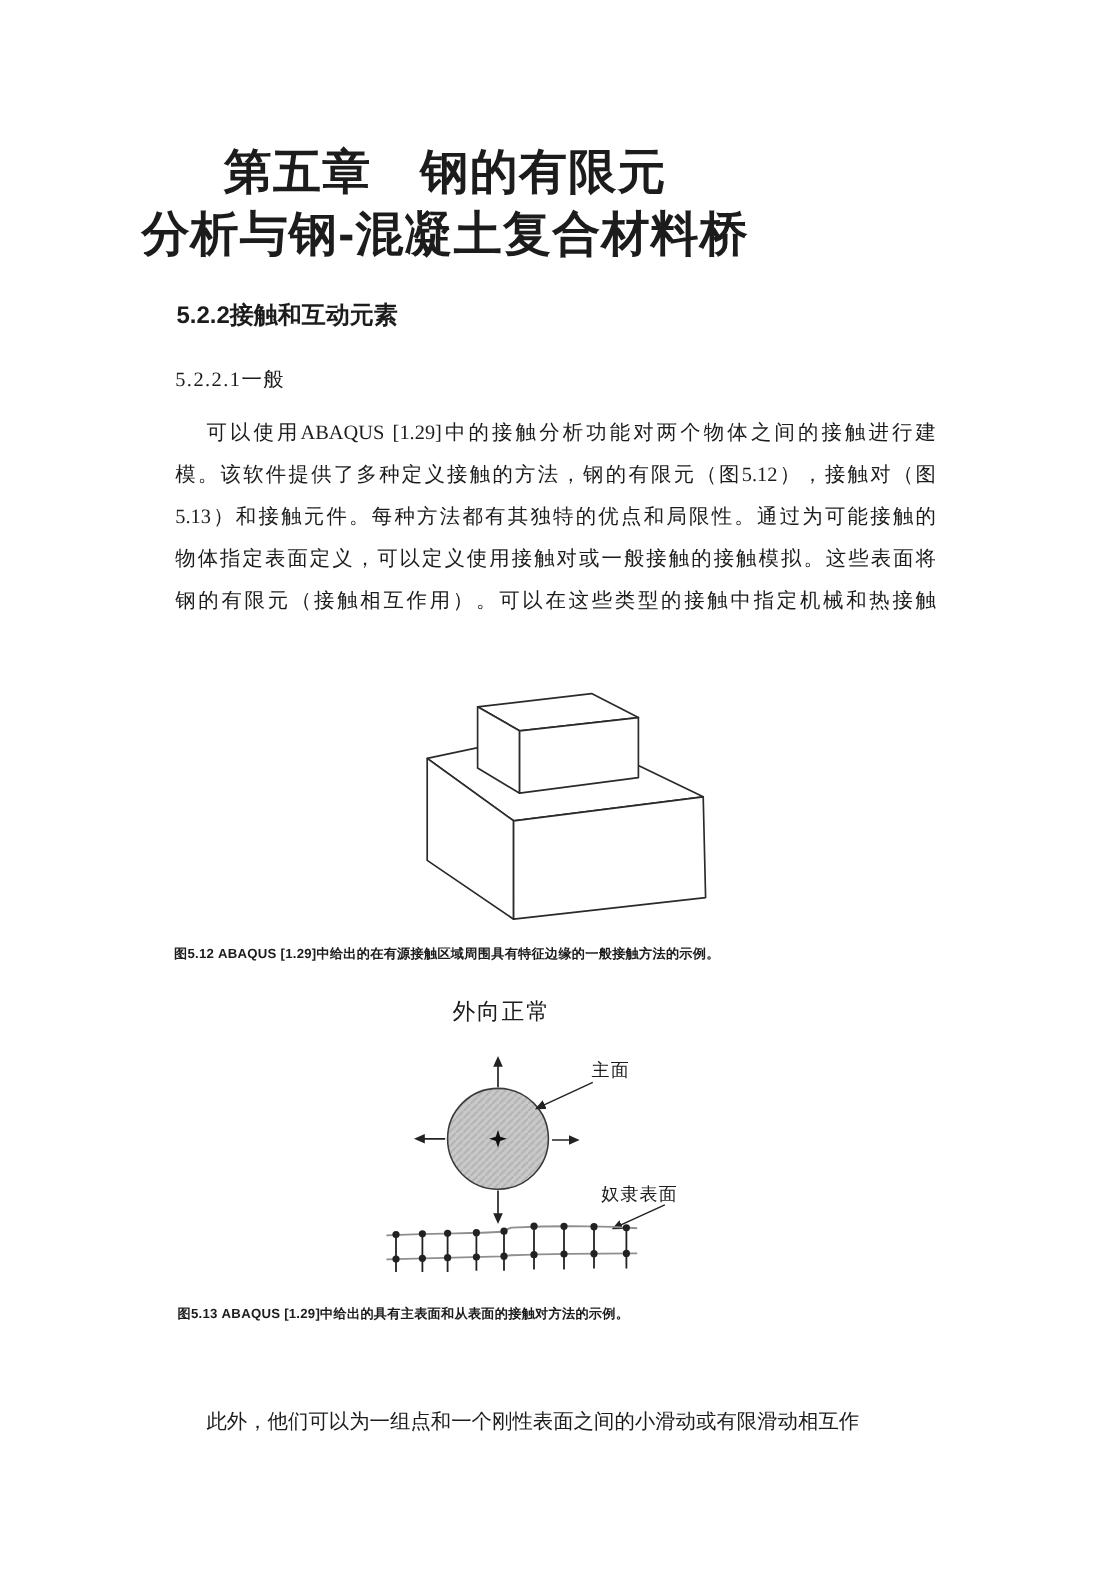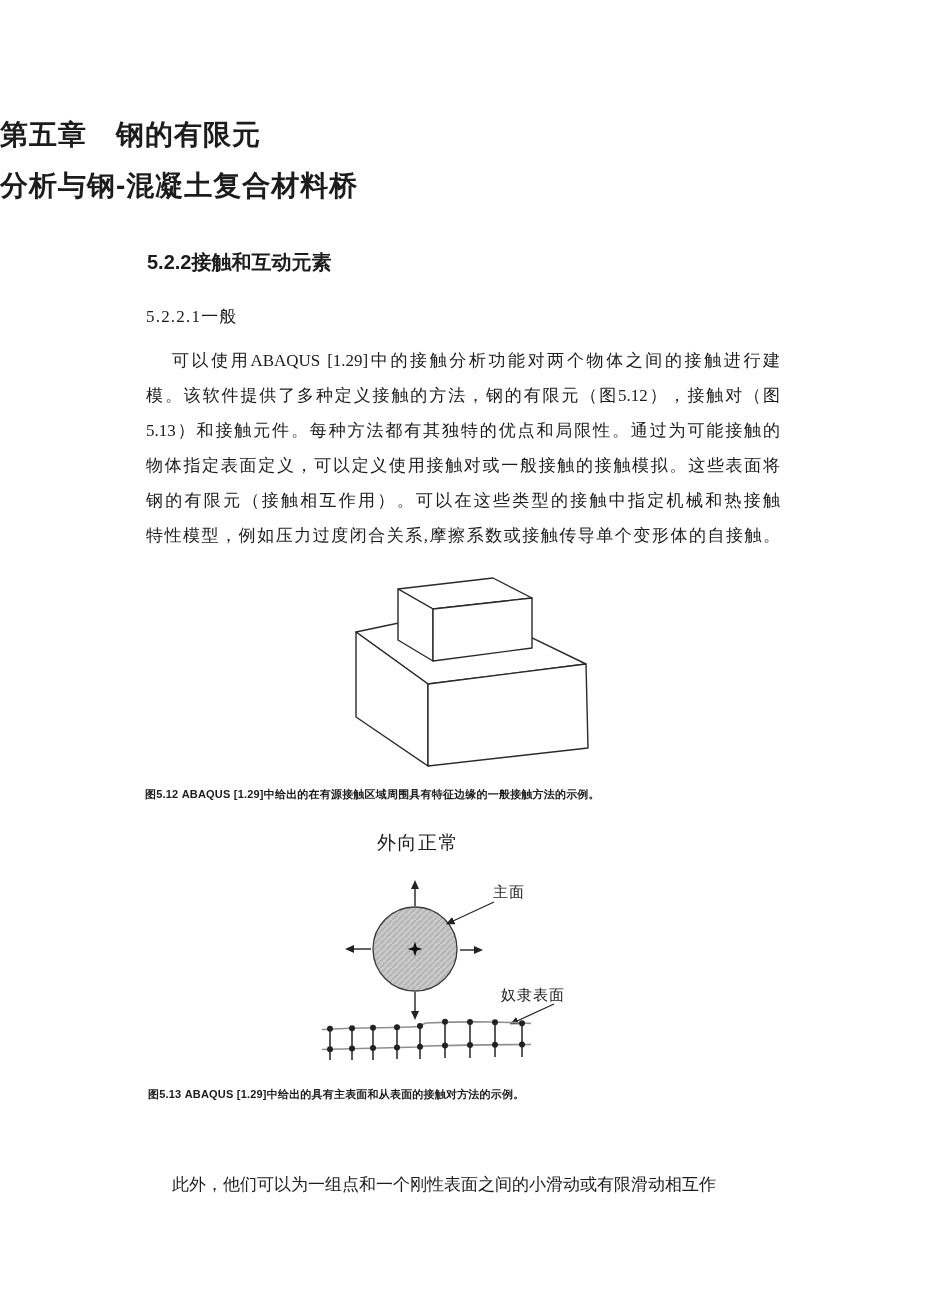--- a/index.html
+++ b/index.html
@@ -3,23 +3,23 @@
 <meta charset="utf-8">
 <style>
   html,body{margin:0;padding:0;}
   body{
     width:926px;height:1309px;position:relative;background:#ffffff;
     font-family:"Liberation Serif","DejaVu Serif",serif;
     color:#1c1c1c;overflow:hidden;
   }
   .abs{position:absolute;}
   .title-line{
-    left:0;width:742px;
+    left:0;width:742px;text-align:center;
     font-family:"Liberation Sans","DejaVu Sans",sans-serif;
-    font-weight:bold;font-size:28px;letter-spacing:1px;
+    font-weight:bold;font-size:40px;letter-spacing:1px;
   }
   .title-l1{top:116px;}
   .title-l2{top:167px;}
   .h-section{
     top:249px;left:147px;
     font-family:"Liberation Sans","DejaVu Sans",sans-serif;
     font-weight:bold;font-size:20px;
   }
   .h-sub{
     top:305px;left:146px;font-size:17px;letter-spacing:1.2px;
@@ -59,21 +59,20 @@
 
 <div class="abs h-section">5.2.2接触和互动元素</div>
 <div class="abs h-sub">5.2.2.1一般</div>
 
 <div class="abs para1">
   <div class="para-line first">可以使用ABAQUS [1.29]中的接触分析功能对两个物体之间的接触进行建</div>
   <div class="para-line">模。该软件提供了多种定义接触的方法，钢的有限元（图5.12），接触对（图</div>
   <div class="para-line">5.13）和接触元件。每种方法都有其独特的优点和局限性。通过为可能接触的</div>
   <div class="para-line">物体指定表面定义，可以定义使用接触对或一般接触的接触模拟。这些表面将</div>
   <div class="para-line">钢的有限元（接触相互作用）。可以在这些类型的接触中指定机械和热接触</div>
-  <div class="para-line">特性模型，例如压力过度闭合关系,摩擦系数或接触传导单个变形体的自接触。</div>
 </div>
 
 <svg class="abs" style="top:572px;left:340px;" width="260" height="212" viewBox="0 0 260 212">
   <g fill="#ffffff" stroke="#2a2a2a" stroke-width="1.4" stroke-linejoin="round">
     <g>
       <polygon points="16,60 130,36 246,92 88,112"></polygon>
       <polygon points="16,60 16,145 88,194 88,112"></polygon>
       <polygon points="88,112 88,194 248,176 246,92"></polygon>
     </g>
     <g>

